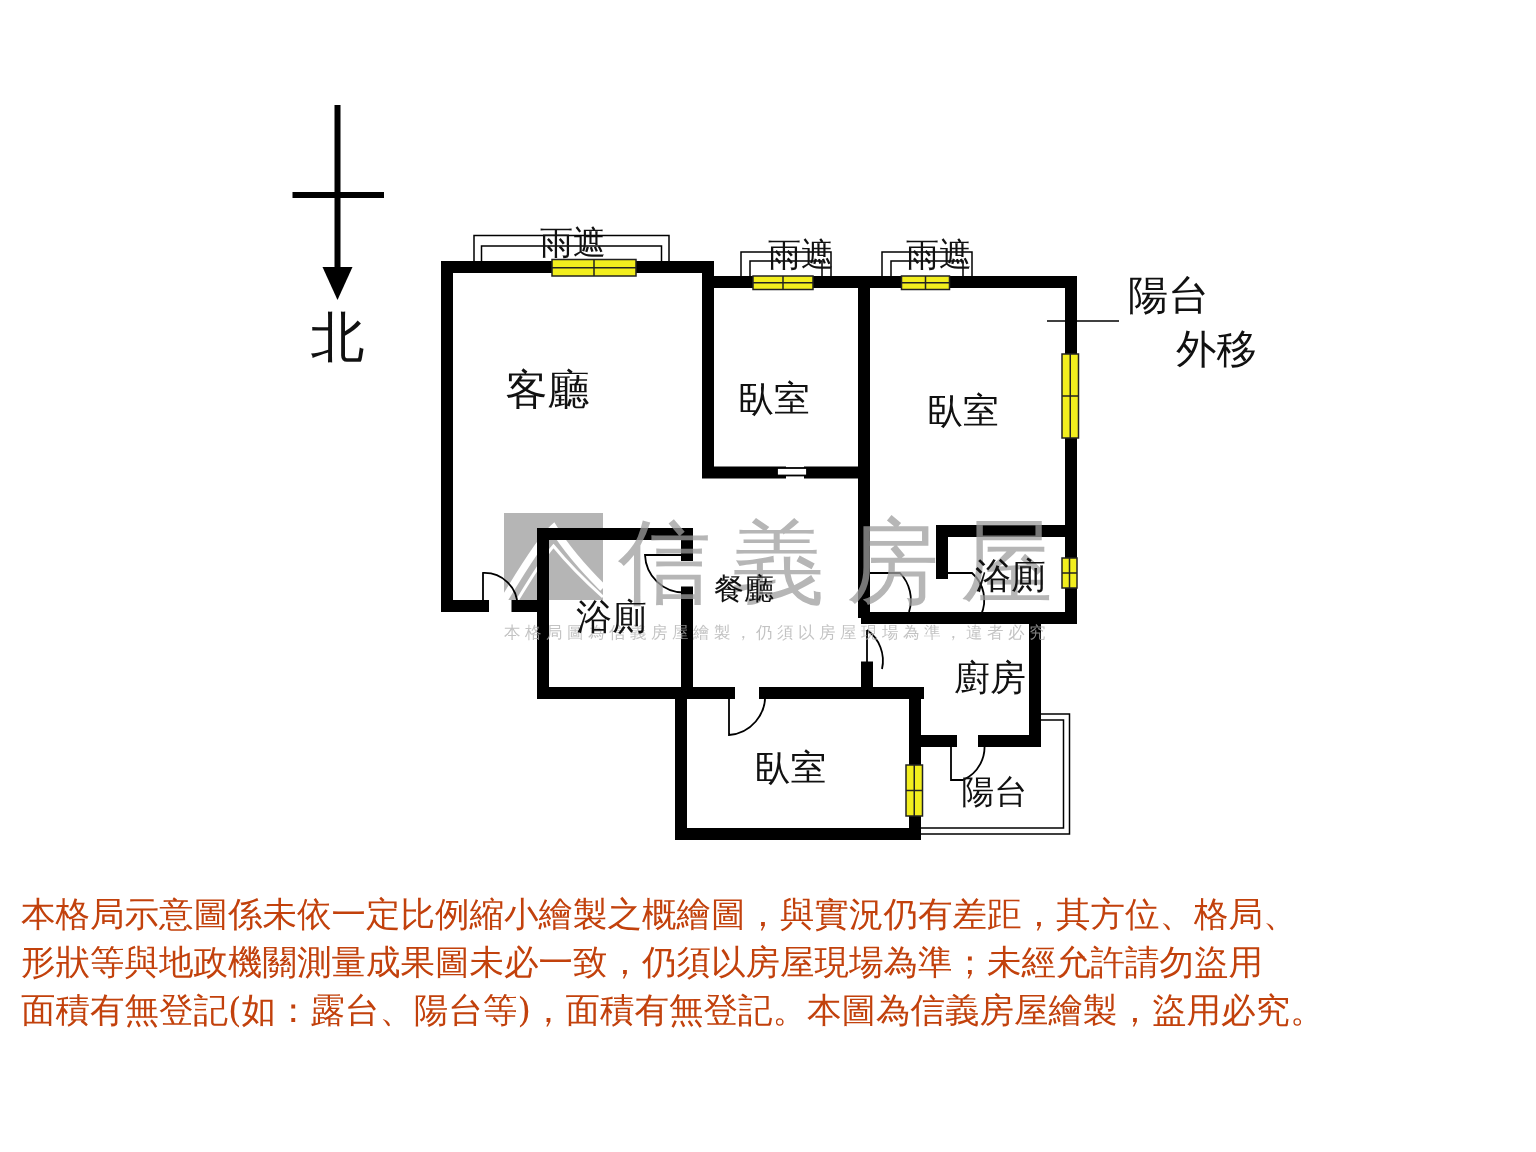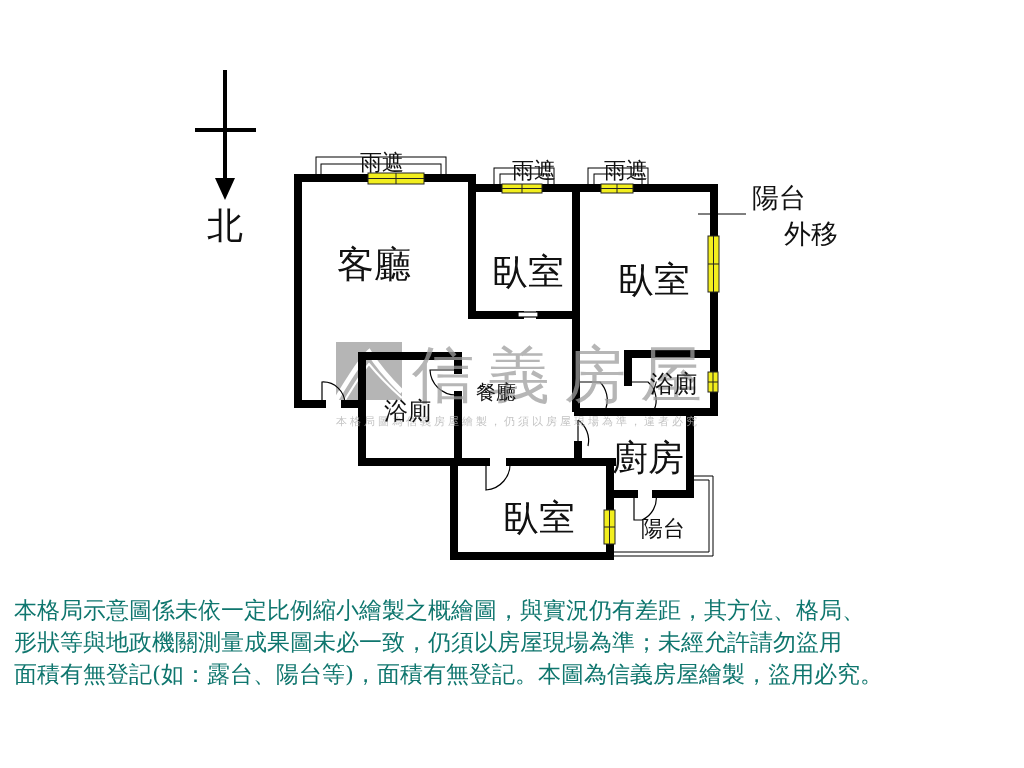--- a/index.html
+++ b/index.html
@@ -1,28 +1,28 @@
 <!DOCTYPE html>
 <html><head>
 <meta charset="utf-8">
 <style>
   html, body { margin:0; padding:0; background:#ffffff; }
   body { width:1024px; height:768px; position:relative; overflow:hidden; font-family:"DejaVu Serif","Liberation Serif",serif; }
   .plan { position:absolute; left:0; top:0; width:1024px; height:580px; }
   .lbl { position:absolute; color:#111; white-space:nowrap; line-height:1; }
-  .room-lg { font-size:37px; }
-  .room-md { font-size:36px; }
+  .room-lg { font-size:28px; }
+  .room-md { font-size:24px; }
   .room-sm { font-size:24px; }
   .awn { font-size:22px; }
   .north { font-size:36px; }
   .note { font-size:27px; }
   .wm-text { position:absolute; color:#9e9e9e; opacity:0.75; font-family:"DejaVu Sans","Liberation Sans",sans-serif; white-space:nowrap; line-height:1; }
   .wm-big { font-size:62px; letter-spacing:14px; }
   .wm-small { font-size:11px; letter-spacing:3px; color:#b0b0b0; }
-  .disclaimer { position:absolute; left:14px; top:594px; width:1000px; font-size:23px; line-height:32px; color:#0f766e; }
+  .disclaimer { position:absolute; left:14px; top:594px; width:1000px; font-size:23px; line-height:32px; color:#c2410c; }
   .disclaimer div { white-space:nowrap; }
 </style>
 </head>
 <body>
 
 <div class="plan">
   <svg width="1024" height="580" viewBox="0 0 1024 580" xmlns="http://www.w3.org/2000/svg">
 
     <g opacity="0.55">
       <rect x="336" y="342" width="66" height="58" fill="#7a7a7a"></rect>
@@ -125,21 +125,21 @@
   <div class="lbl awn" style="left:360px;top:152px;">雨遮</div>
   <div class="lbl awn" style="left:512px;top:160px;">雨遮</div>
   <div class="lbl awn" style="left:604px;top:160px;">雨遮</div>
 
   <div class="lbl room-lg" style="left:337px;top:246px;">客廳</div>
   <div class="lbl room-md" style="left:492px;top:254px;">臥室</div>
   <div class="lbl room-md" style="left:618px;top:262px;">臥室</div>
   <div class="lbl room-md" style="left:476px;top:382px;font-size:20px;">餐廳</div>
   <div class="lbl room-sm" style="left:384px;top:399px;">浴廁</div>
   <div class="lbl room-sm" style="left:650px;top:372px;">浴廁</div>
-  <div class="lbl room-md" style="left:612px;top:440px;text-align:right;">廚房</div>
+  <div class="lbl room-md" style="left:636px;top:440px;text-align:right;">廚房</div>
   <div class="lbl room-md" style="left:503px;top:500px;">臥室</div>
   <div class="lbl room-sm" style="left:641px;top:518px;font-size:22px;">陽台</div>
 
   <div class="lbl note" style="left:752px;top:184px;font-family:'DejaVu Sans','Liberation Sans',sans-serif;">陽台</div>
   <div class="lbl note" style="left:784px;top:220px;font-family:'DejaVu Sans','Liberation Sans',sans-serif;">外移</div>
 </div>
 
 <div class="disclaimer">
   <div>本格局示意圖係未依一定比例縮小繪製之概繪圖，與實況仍有差距，其方位、格局、</div>
   <div>形狀等與地政機關測量成果圖未必一致，仍須以房屋現場為準；未經允許請勿盜用</div>

